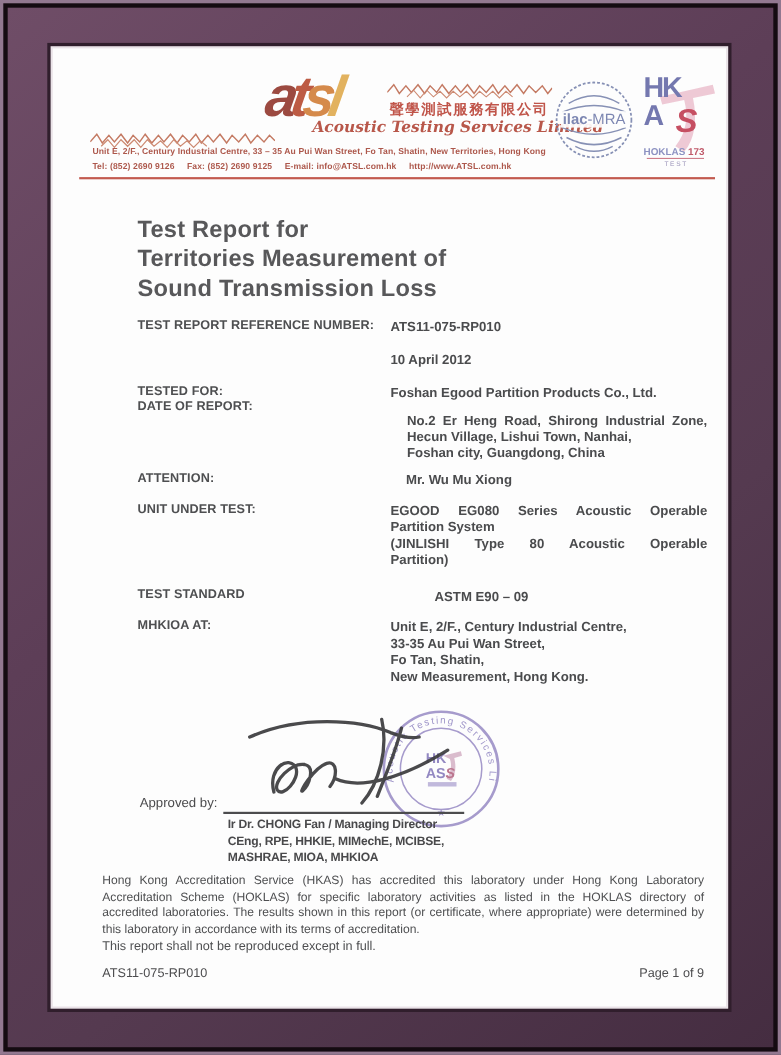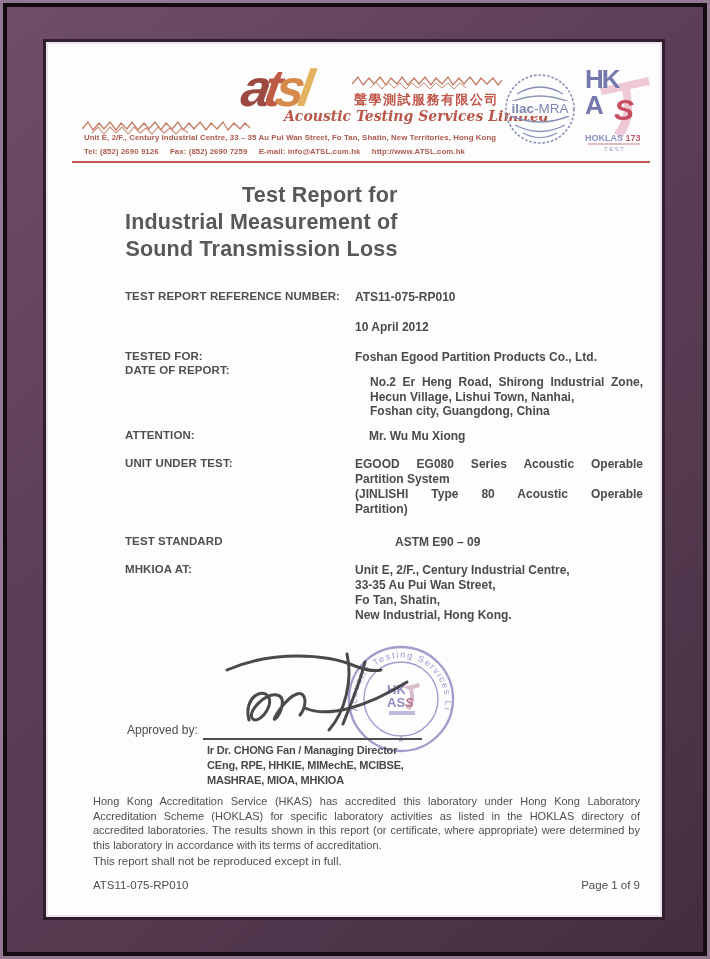--- a/index.html
+++ b/index.html
@@ -65,21 +65,21 @@
       <polyline points="0,12 6,5 11,13 17,6 22,12 28,5 34,13 39,6 45,12 50,5 56,13 62,6 67,12 73,5 79,13 84,6 90,12 96,5 101,13 107,6 112,12 118,5 124,13 129,6 135,12 141,6 146,13 150,8" fill="none" stroke="#c47a63" stroke-width="1.3"></polyline>
       <polyline points="18,16 24,10 30,17 36,10 42,16 48,11 54,17 60,11 66,16 72,11 78,17 84,11 90,16 96,11 102,17 108,11 114,16" fill="none" stroke="#cd8a72" stroke-width="1.0"></polyline>
     </svg>
 
     <div class="abs chinese-name" style="left:306px;top:47px;">聲學測試服務有限公司</div>
 
     <div class="abs script-name" style="left:236px;top:64px;">Acoustic Testing Services Limited</div>
 
     <div class="abs hdr-small" style="left:36px;top:89px;">Unit E, 2/F., Century Industrial Centre, 33 – 35 Au Pui Wan Street, Fo Tan, Shatin, New Territories, Hong Kong</div>
 
-    <div class="abs hdr-small" style="left:36px;top:103px;">Tel: (852) 2690 9126     Fax: (852) 2690 7259     E-mail: info@ATSL.com.hk     http://www.ATSL.com.hk</div>
+    <div class="abs hdr-small" style="left:36px;top:103px;">Tel: (852) 2690 9126     Fax: (852) 2690 9125     E-mail: info@ATSL.com.hk     http://www.ATSL.com.hk</div>
 
     <svg class="abs" style="left:455px;top:28px;" width="74" height="74" viewBox="0 0 74 74">
       <circle cx="37" cy="37" r="34" fill="none" stroke="#8791b5" stroke-width="1.6" stroke-dasharray="2.6 1.8"></circle>
       <path d="M14,22 Q37,8 60,22" fill="none" stroke="#8791b5" stroke-width="1.4"></path>
       <path d="M8,30 Q37,18 66,30" fill="none" stroke="#8791b5" stroke-width="1.4"></path>
       <path d="M8,44 Q37,56 66,44" fill="none" stroke="#8791b5" stroke-width="1.4"></path>
       <path d="M12,53 Q37,66 62,53" fill="none" stroke="#8791b5" stroke-width="1.4"></path>
       <path d="M20,61 Q37,70 54,61" fill="none" stroke="#8791b5" stroke-width="1.2"></path>
       <rect x="7" y="29" width="60" height="15" fill="#fdfdfd" opacity="0.93"></rect>
       <text x="37" y="41" text-anchor="middle" font-size="13.5" fill="#7d87b2" font-family="Liberation Sans, sans-serif"><tspan font-weight="bold">ilac</tspan><tspan>-MRA</tspan></text>
@@ -90,23 +90,23 @@
       <text x="1" y="24" font-size="26" font-weight="bold" fill="#7478af" letter-spacing="-2" font-family="Liberation Sans, sans-serif">HK</text>
       <text x="1" y="50" font-size="26" font-weight="bold" fill="#7478af" font-family="Liberation Sans, sans-serif">A</text>
       <text x="30" y="56" font-size="30" font-weight="bold" font-style="italic" fill="#c64f62" font-family="Liberation Sans, sans-serif">S</text>
       <text x="1" y="77" font-size="9" font-weight="bold" font-family="Liberation Sans, sans-serif"><tspan fill="#8d92c2">HOKLAS</tspan><tspan fill="#c05a6a"> 173</tspan></text>
       <line x1="4" y1="80" x2="56" y2="80" stroke="#c05a6a" stroke-width="0.8"></line>
       <text x="20" y="87" font-size="6" fill="#9a93b8" letter-spacing="1.5" font-family="Liberation Sans, sans-serif">TEST</text>
     </svg>
 
     <div class="abs red-rule" style="left:24px;top:117px;width:578px;"></div>
 
-    <div class="abs title" style="left:77px;top:138px;text-align:right;">
+    <div class="abs title" style="left:77px;top:151px;">
       <div>Test Report for</div>
-      <div>Industrial Measurement of</div>
+      <div>Territories Measurement of</div>
       <div>Sound Transmission Loss</div>
     </div>
 
     <div class="abs lbl" style="left:77px;top:246px;">TEST REPORT REFERENCE NUMBER:</div>
     <div class="abs val" style="left:307px;top:246px;">ATS11-075-RP010</div>
 
     <div class="abs lbl" style="left:77px;top:276px;margin-top:44px;">DATE OF REPORT:</div>
     <div class="abs val" style="left:307px;top:276px;">10 April 2012</div>
 
     <div class="abs lbl" style="left:77px;top:306px;">TESTED FOR:</div>
@@ -130,21 +130,21 @@
     </div>
 
     <div class="abs lbl" style="left:77px;top:491px;">TEST STANDARD</div>
     <div class="abs val" style="left:307px;top:491px;margin-left:40px;">ASTM E90 – 09</div>
 
     <div class="abs lbl" style="left:77px;top:519px;">MHKIOA AT:</div>
     <div class="abs val valblock" style="left:307px;top:519px;">
       <div>Unit E, 2/F., Century Industrial Centre,</div>
       <div>33-35 Au Pui Wan Street,</div>
       <div>Fo Tan, Shatin,</div>
-      <div>New Industrial, Hong Kong.</div>
+      <div>New Measurement, Hong Kong.</div>
     </div>
 
     <svg class="abs" style="left:297px;top:599px;" width="112" height="112" viewBox="0 0 112 112" opacity="0.88">
       <circle cx="56" cy="56" r="52" fill="none" stroke="#9b8ec6" stroke-width="2.4"></circle>
       <circle cx="56" cy="56" r="37" fill="none" stroke="#9b8ec6" stroke-width="1.4"></circle>
       <path id="stampArc" d="M 13,68 A 44,44 0 1 1 99,68" fill="none"></path>
       <text font-size="9" fill="#9287c2" letter-spacing="1.6" font-family="Liberation Sans, sans-serif">
         <textPath href="#stampArc">Acoustic Testing Services Limited</textPath>
       </text>
       <text x="56" y="99" text-anchor="middle" font-size="9" fill="#9287c2">★</text>

